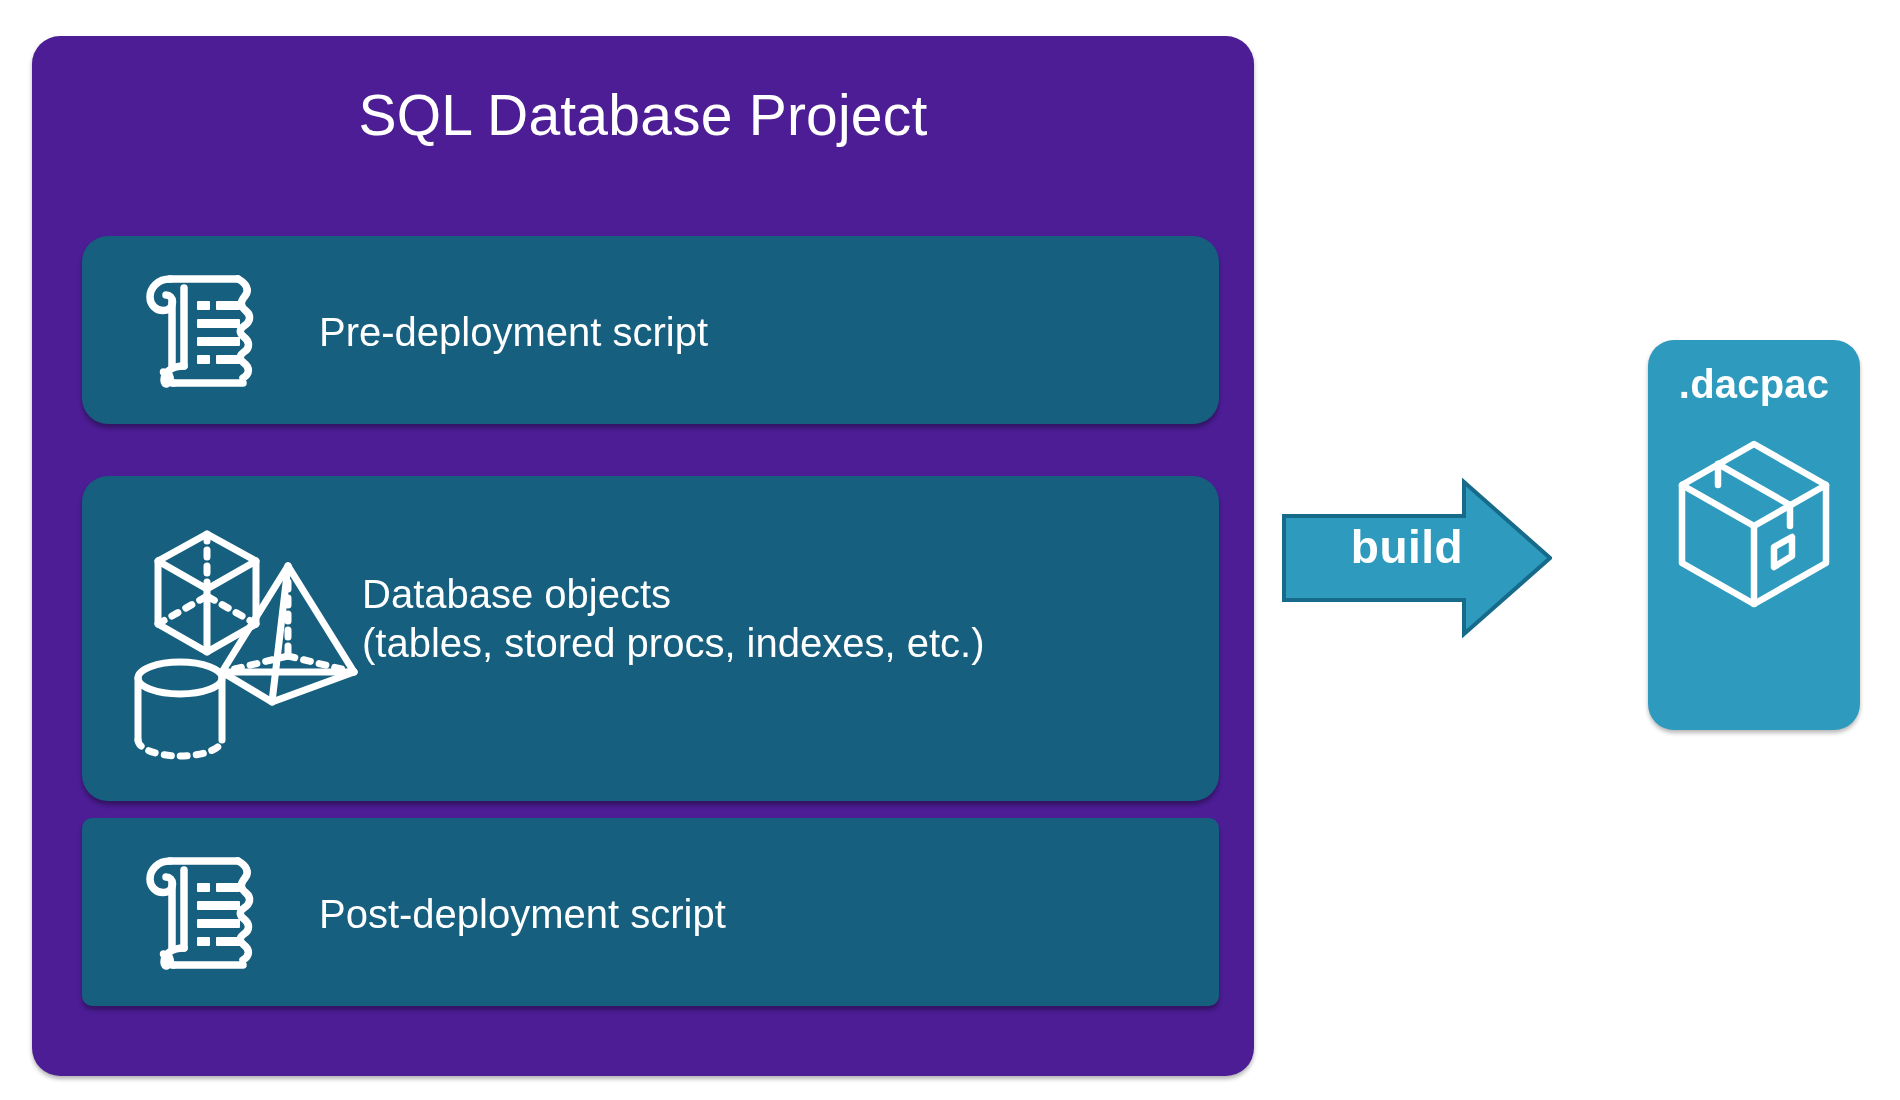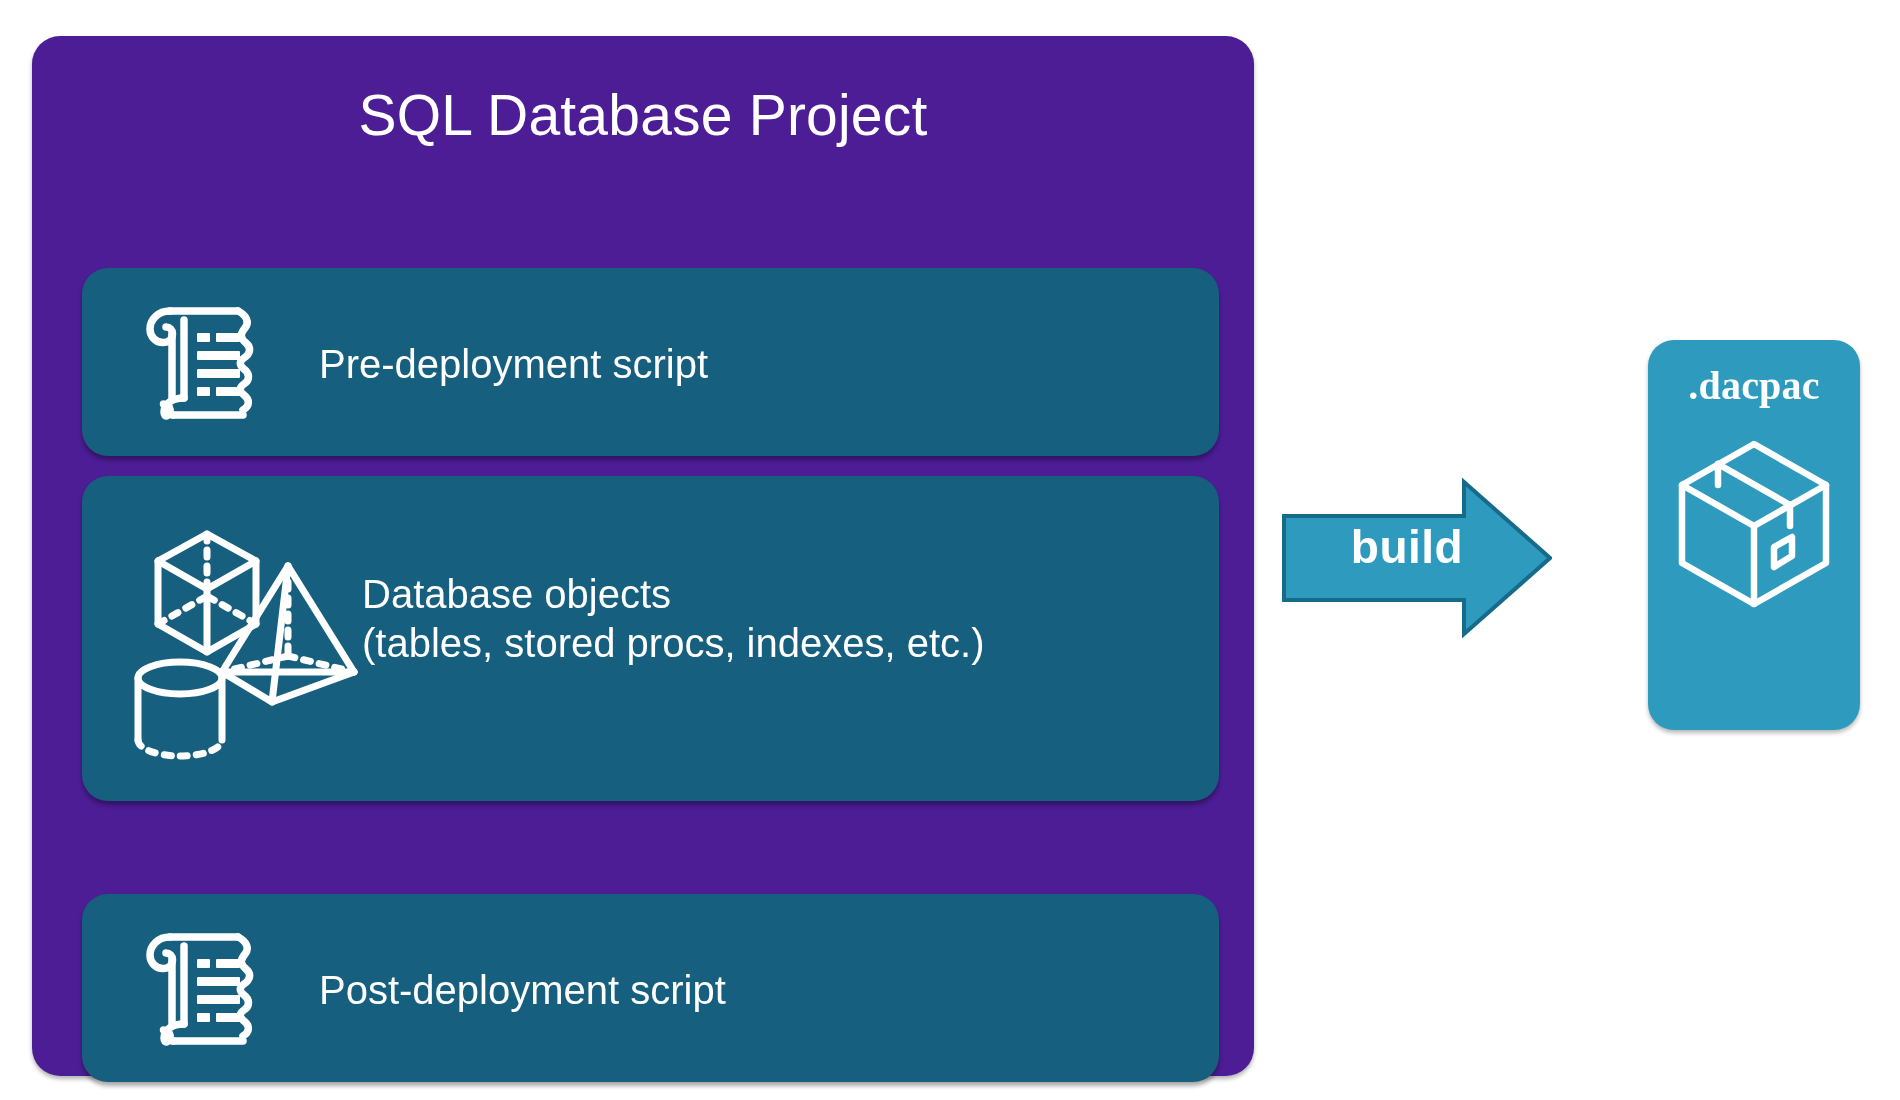--- a/index.html
+++ b/index.html
@@ -48,23 +48,23 @@
   
   .card {
     position: absolute;
     left: 50px;
     width: 1137px;
     background: #165f7e;
     border-radius: 26px;
     box-shadow: 0 4px 4px rgba(0,0,0,0.33);
     box-sizing: border-box;
   }
-  .card-pre  { top: 200px;  height: 188px; margin-top: 32px; }
+  .card-pre  { top: 200px;  height: 188px; }
   .card-objs { top: 440px;  height: 325px; }
-  .card-post { top: 858px;  height: 188px; }
+  .card-post { top: 782px;  height: 188px; border-radius: 10px; }
 
   .card-icon {
     position: absolute;
     display: block;
   }
   .card-label {
     position: absolute;
     color: #ffffff;
     font-size: 40px;
     font-weight: 400;
@@ -105,21 +105,20 @@
   .dacpac-card {
     position: absolute;
     left: 1648px;
     top: 340px;
     width: 212px;
     height: 390px;
     background: #2e9bbe;
     border-radius: 26px;
     box-shadow: 0 3px 4px rgba(0,0,0,0.28);
     box-sizing: border-box;
-    font-family: Liberation Serif, serif;
   }
   .dacpac-title {
     position: absolute;
     left: 0;
     top: 22px;
     width: 212px;
     text-align: center;
     color: #ffffff;
     font-size: 40px;
     font-weight: bold;

